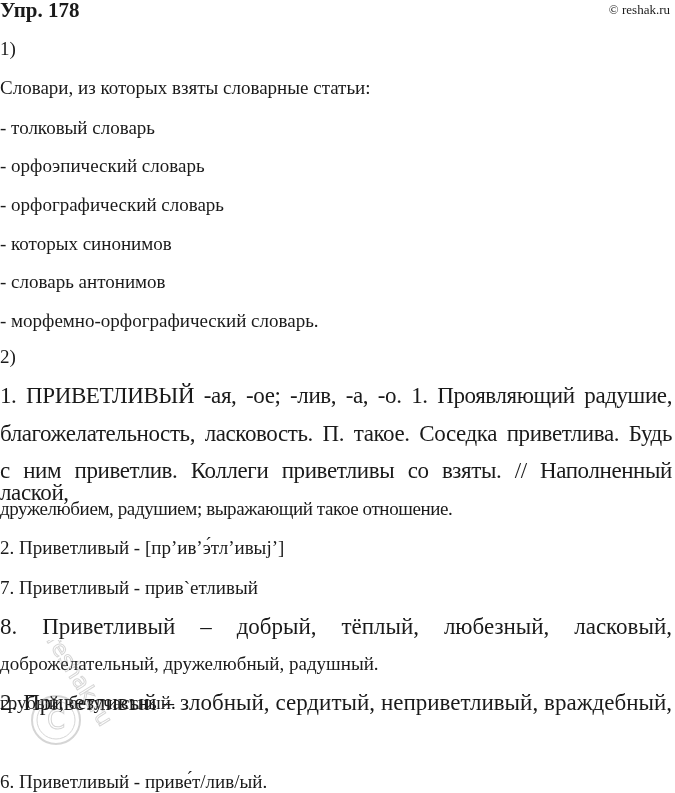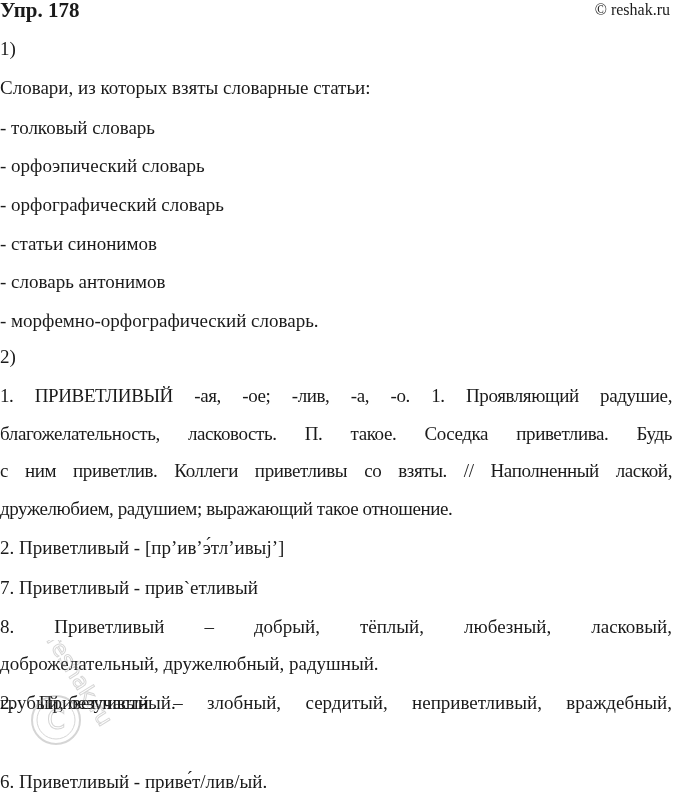--- a/index.html
+++ b/index.html
@@ -11,45 +11,45 @@
     .line {
       position: absolute; left: 0; white-space: nowrap;
       font-size: 19px; line-height: 22px;
     }
     .title {
       position: absolute; left: 0; top: -2px;
       font-weight: bold; font-size: 21px; line-height: 24px;
     }
     .copyright {
       position: absolute; right: 5px; top: -1px;
-      font-size: 16px; line-height: 22px;
+      font-size: 13px; line-height: 22px;
     }
     .justify {
       position: absolute; left: 0; width: 672px;
-      font-size: 19px; line-height: 22px;
+      font-size: 23px; line-height: 22px;
       text-align: justify; text-align-last: justify; white-space: normal;
     }
     .condensed { letter-spacing: -0.4px; }
     .watermark {
       position: absolute; left: 18px; top: 640px; width: 120px; height: 120px;
       opacity: 0.35; pointer-events: none;
     }
   </style>
 </head>
 <body>
 
 <div class="title">Упр. 178</div>
 <div class="copyright">© reshak.ru</div>
 
 <div class="line" style="top:38px">1)</div>
 <div class="line" style="top:77px">Словари, из которых взяты словарные статьи:</div>
 <div class="line" style="top:117px">- толковый словарь</div>
 <div class="line" style="top:155px">- орфоэпический словарь</div>
 <div class="line" style="top:194px">- орфографический словарь</div>
-<div class="line" style="top:233px">- статьи синонимов</div>
+<div class="line" style="top:233px">- которых синонимов</div>
 <div class="line" style="top:271px">- словарь антонимов</div>
 <div class="line" style="top:310px">- морфемно-орфографический словарь.</div>
 
 <div class="line" style="top:346px">2)</div>
 
 <div class="justify condensed" style="top:385px">1. ПРИВЕТЛИВЫЙ -ая, -ое; -лив, -а, -о. 1. Проявляющий радушие,</div>
 <div class="justify condensed" style="top:423px">благожелательность, ласковость. П. такое. Соседка приветлива. Будь</div>
 <div class="justify condensed" style="top:460px">с ним приветлив. Коллеги приветливы со взяты. // Наполненный лаской,</div>
 <div class="line condensed" style="top:498px">дружелюбием, радушием; выражающий такое отношение.</div>
 

